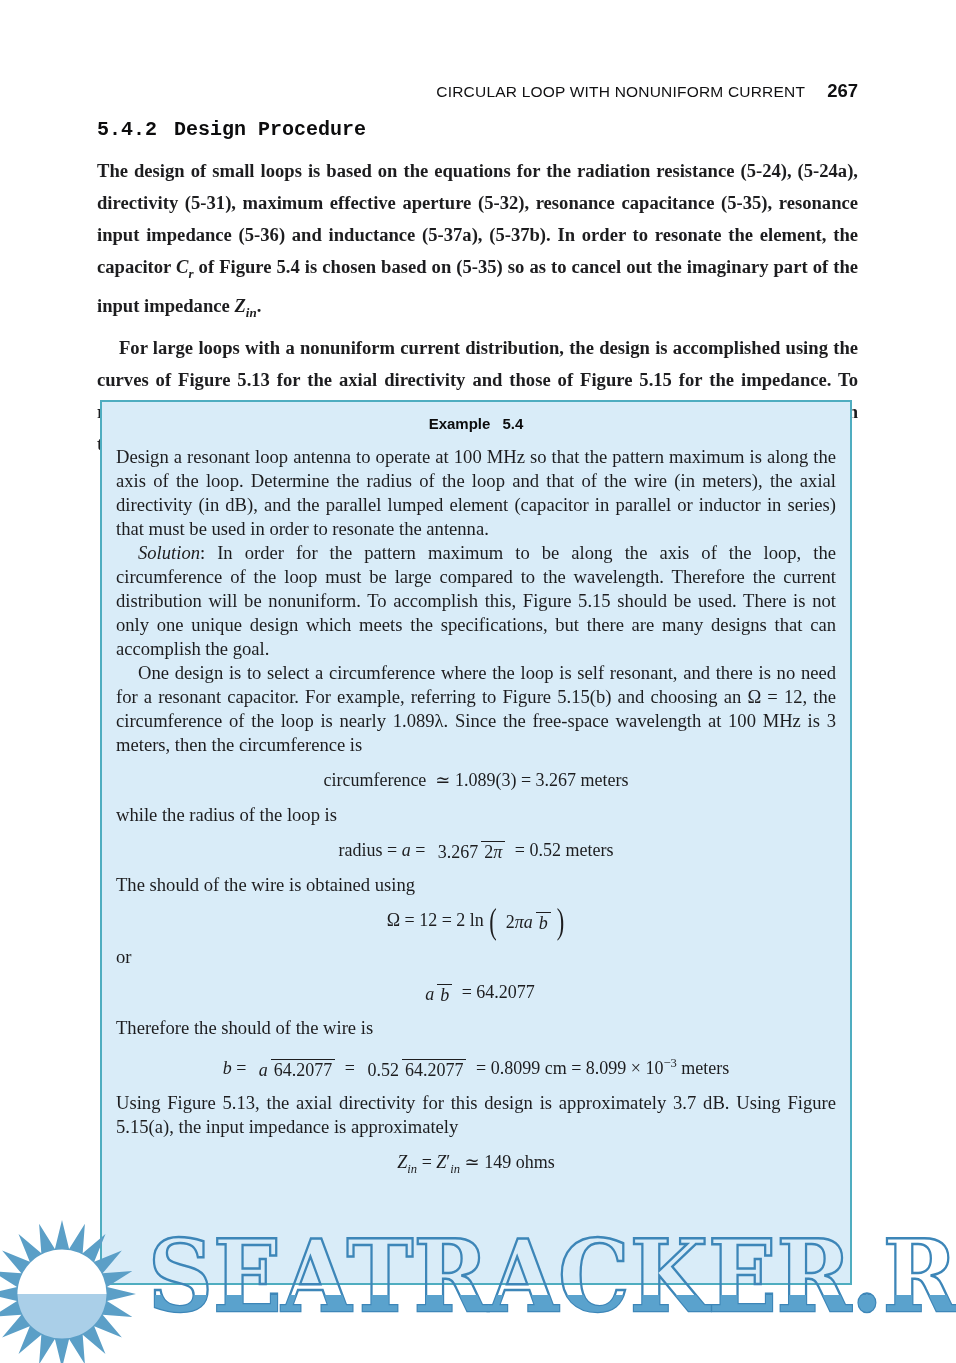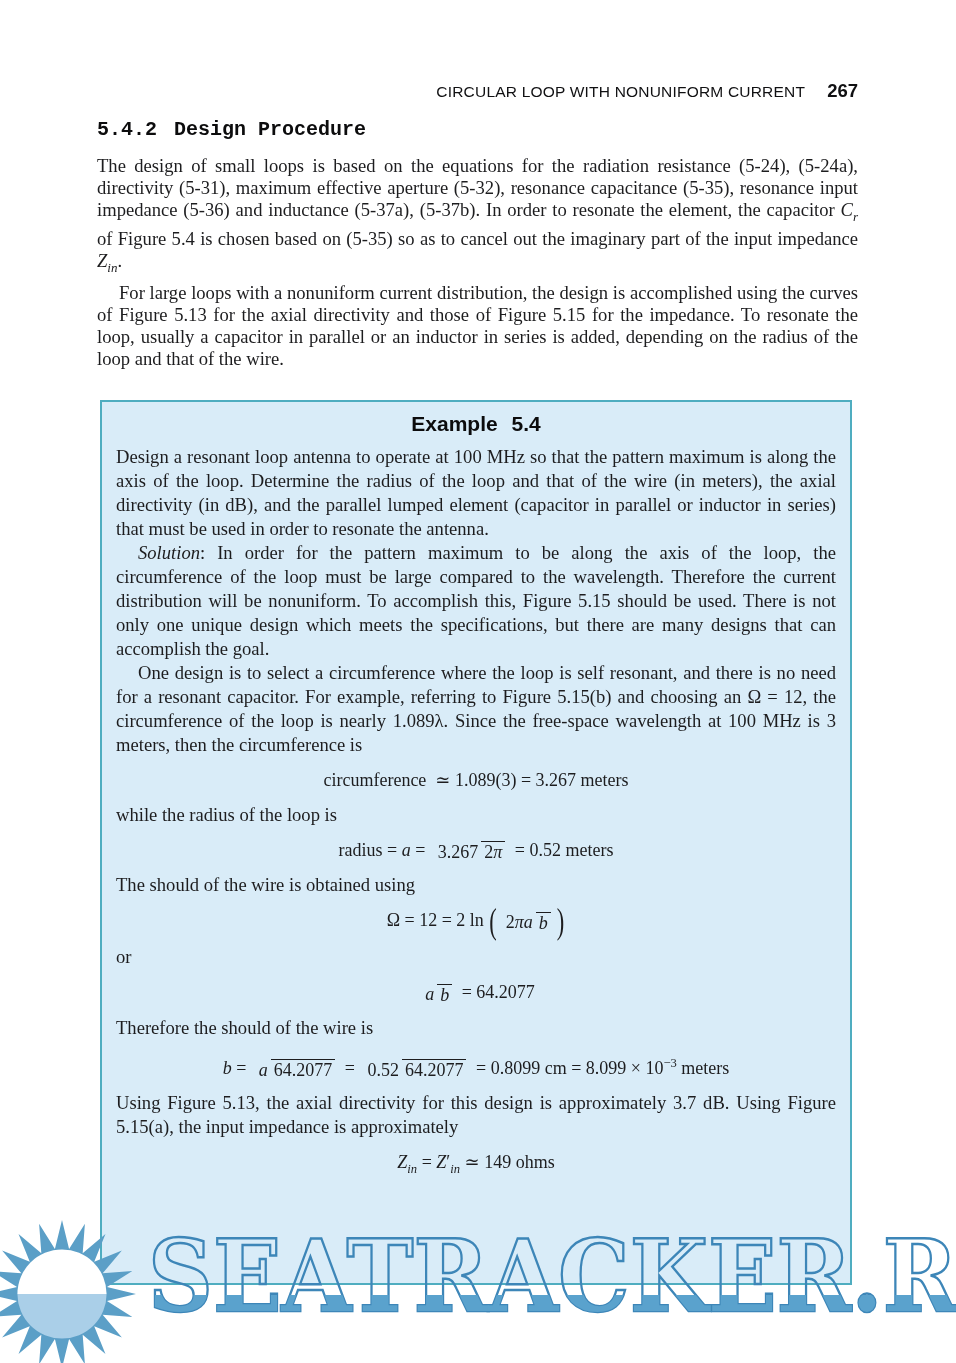--- a/index.html
+++ b/index.html
@@ -35,40 +35,40 @@
   .section-heading{
     position:absolute;top:118px;left:97px;
     font-family:Liberation Mono, monospace;
     font-weight:bold;font-size:20px;color:#0c0c0d;
     display:flex;gap:17px;
   }
 
   
   .body-text{
     position:absolute;top:155px;left:97px;width:761px;
-    font-size:18.6px;line-height:22px;text-align:justify;
+    font-size:18.6px;line-height:32px;text-align:justify;font-weight:bold;
   }
   .body-text p{margin:0;}
   .body-text p + p{margin-top:4px;}
   .indent{text-indent:22px;}
 
   
   .example-box{
     position:absolute;left:100px;top:400px;width:752px;height:885px;
     box-sizing:border-box;
     background:var(--box-bg);
     border:2px solid var(--box-border);
     padding:7px 14px 4px 14px;
     overflow:hidden;
     font-size:18.6px;line-height:24px;
   }
   .example-title{
     text-align:center;
     font-family:"Liberation Sans","DejaVu Sans",sans-serif;
-    font-weight:bold;font-size:21px;word-spacing:8px;
+    font-weight:bold;font-size:15px;word-spacing:8px;
     margin:3px 0 9px 0;color:#0c0c0d;
   }
   .bpara{margin:0;text-align:justify;}
   .equation{
     text-align:center;font-size:18px;margin:11px 0;
   }
   .frac{
     display:inline-flex;flex-direction:row;align-items:center;
     vertical-align:middle;margin:0 5px;line-height:1.12;text-align:center;
   }

